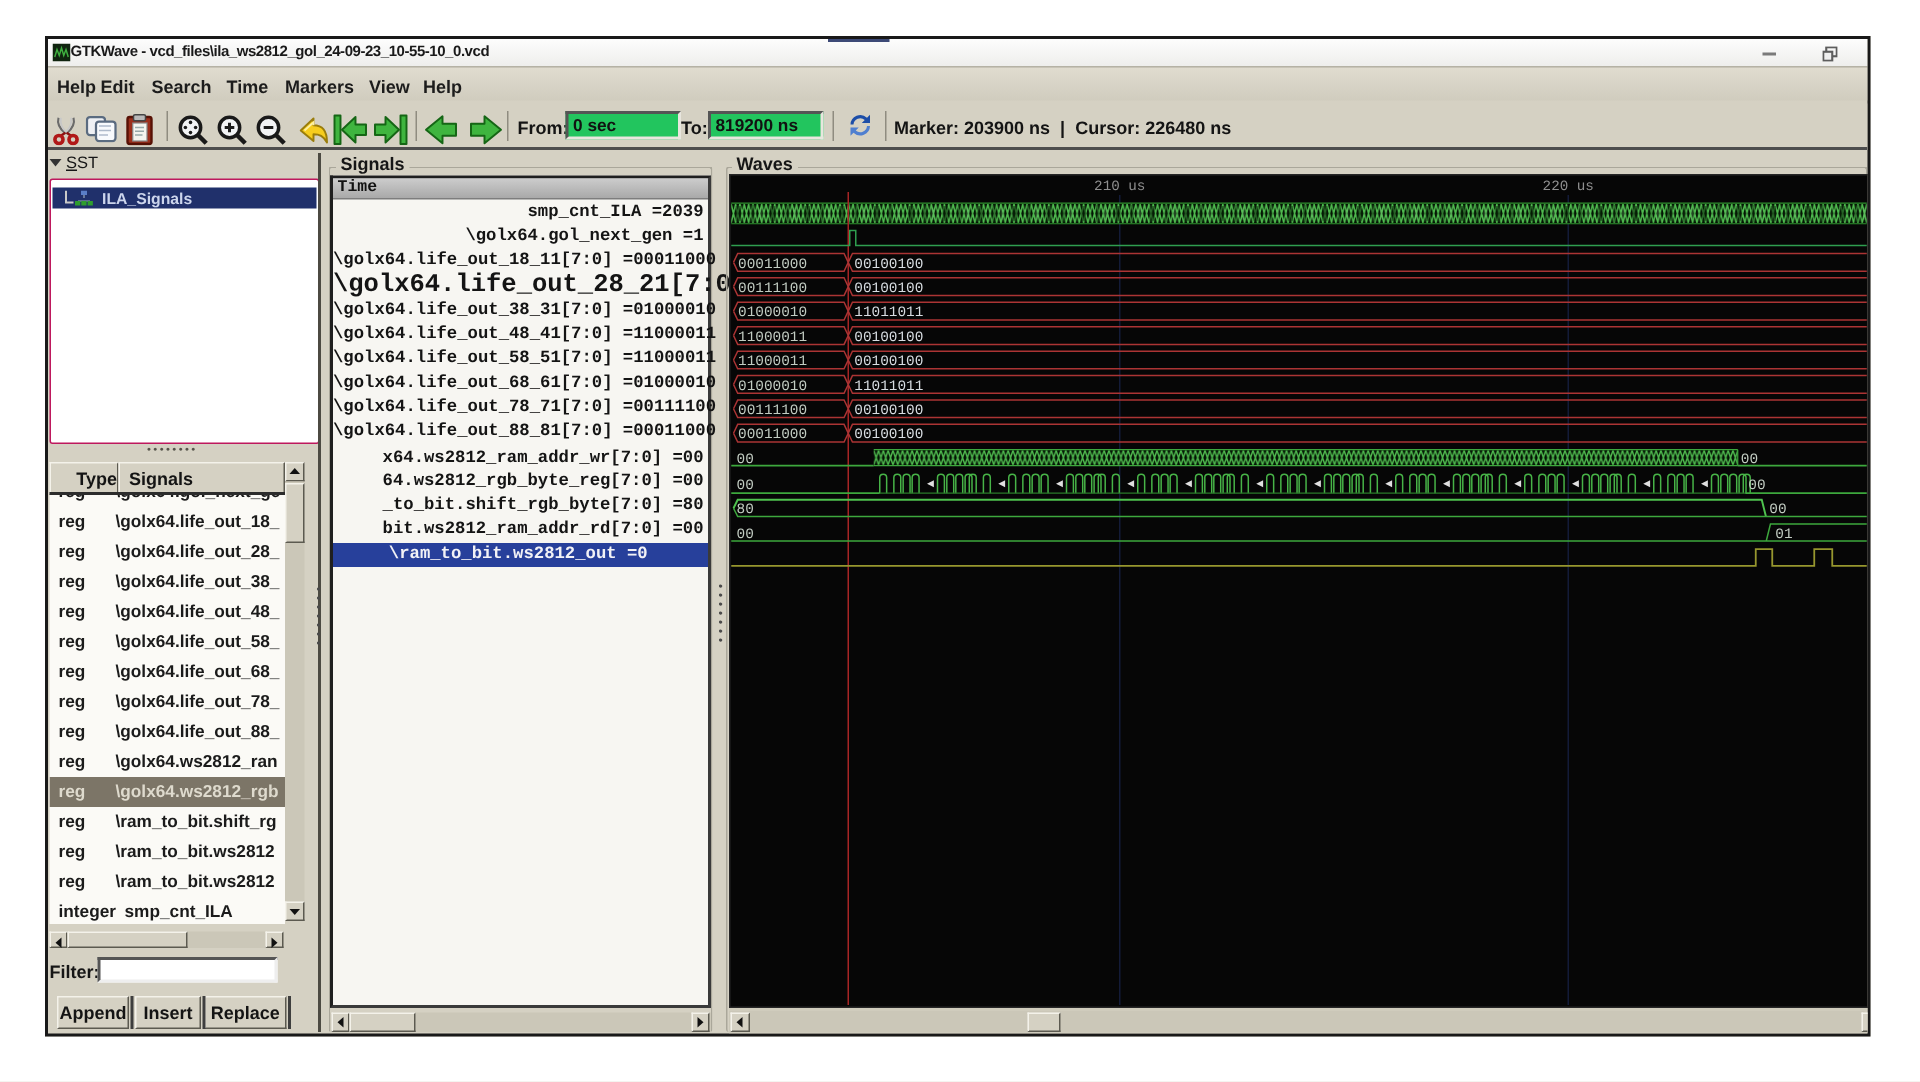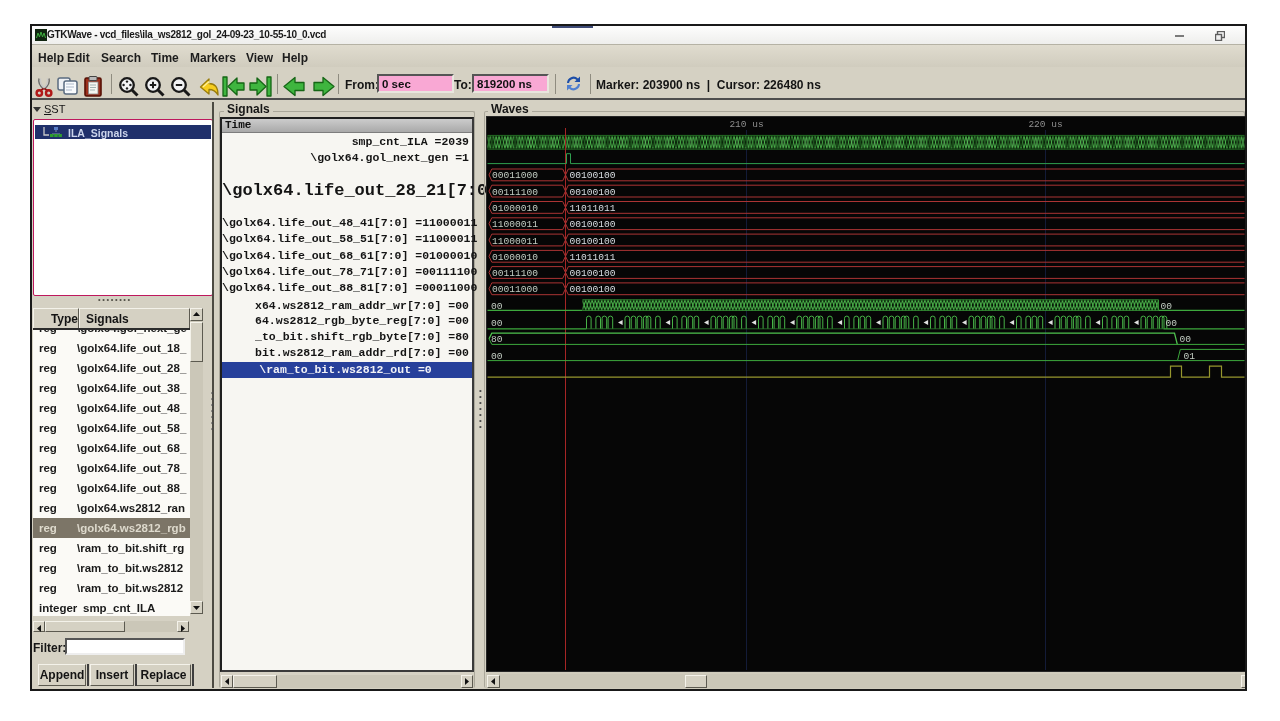--- a/index.html
+++ b/index.html
@@ -4,21 +4,21 @@
 *{box-sizing:border-box}
 body{font-family:"Liberation Sans",sans-serif;position:relative}
 .abs{position:absolute}
 .win{position:absolute;left:30px;top:24px;width:1217px;height:667px;border:2px solid #191919;background:#d5d1c3;overflow:hidden}
 .tb{position:absolute;left:0;top:0;width:100%;height:18px;background:linear-gradient(#fdfdfd,#eeeeec)}
 .menubar{position:absolute;left:0;top:18px;width:100%;height:23px;background:linear-gradient(#e0dccf,#d0ccbe);border-top:1px solid #b5b2a5}
 .menubar span{position:absolute;top:6px;font-size:12px;font-weight:bold;color:#1c1c1c}
 .toolbar{position:absolute;left:0;top:43px;width:100%;height:31px;background:#d5d1c3;border-bottom:2px solid #4e4e4e}
 .sep{position:absolute;top:5px;width:1px;height:20px;background:#8f8c80}
 .tlabel{position:absolute;font-size:12px;font-weight:bold;color:#141414;top:9px}
-.field{position:absolute;top:5px;height:19px;background:#f9a8d4;border:2px solid;border-color:#555 #e8e6de #e8e6de #555;font-size:11.5px;font-weight:bold;padding:2px 0 0 3px;color:#111}
+.field{position:absolute;top:5px;height:19px;background:#22c55e;border:2px solid;border-color:#555 #e8e6de #e8e6de #555;font-size:11.5px;font-weight:bold;padding:2px 0 0 3px;color:#111}
 .btn3d{position:absolute;background:#d5d1c3;border:1px solid;border-color:#f4f2ea #5c5a50 #5c5a50 #f4f2ea;font-weight:bold;font-size:12px;color:#141414;text-align:center}
 .mono{font-family:"Liberation Mono",monospace}
 </style></head><body>
 
 <div class="abs" style="left:552px;top:25.5px;width:41px;height:2.5px;background:#3d4a77;z-index:9"></div>
 <div class="win">
 
 <div class="tb">
  <svg class="abs" style="left:3px;top:3px" width="12" height="12" viewBox="0 0 12 12">
    <rect x="0" y="0" width="12" height="12" fill="#10240f"></rect>
@@ -230,21 +230,23 @@
 <div class="abs" style="left:180px;top:76px;width:2px;height:586px;background:#4c4a42"></div>
 <div class="abs" style="left:179px;top:364px;width:4px;height:56px;color:#4a4a4a;font-size:8px;line-height:6px">•<br>•<br>•<br>•<br>•<br>•<br>•</div>
 <div class="abs" style="left:447px;top:362px;width:4px;height:56px;color:#4a4a4a;font-size:8px;line-height:6px">•<br>•<br>•<br>•<br>•<br>•<br>•</div>
 
 <div class="abs" style="left:192px;top:77px;font-size:12px;font-weight:bold;color:#161616;background:#d5d1c3;padding:0 3px;z-index:3;height:12px;line-height:12px">Signals</div>
 <div class="abs" style="left:187px;top:85px;width:256px;height:577px;border:1px solid #aaa79a;border-bottom:none;border-radius:2px"></div>
 <div class="abs" style="left:188px;top:91px;width:254px;height:555px;background:#f7f6f2;border:2px solid;border-color:#1f1f1f #3a3a3a #3a3a3a #1f1f1f">
  <div class="abs" style="left:0;top:0;width:250px;height:14px;background:linear-gradient(#cccccc,#a9a9a9);border-bottom:1px solid #7d7d7d;font-size:11px;font-weight:bold;color:#111;padding-left:3px;font-family:'Liberation Mono',monospace">Time</div>
 <div class="abs mono" style="left:0;top:14.7px;width:250px;height:16.3px;line-height:16.3px;font-size:11.5px;font-weight:bold;text-align:right;padding-right:3px;color:#141414;">smp_cnt_ILA&nbsp;=2039</div>
 <div class="abs mono" style="left:0;top:30.9px;width:250px;height:16.3px;line-height:16.3px;font-size:11.5px;font-weight:bold;text-align:right;padding-right:3px;color:#141414;">\golx64.gol_next_gen&nbsp;=1</div>
+<div class="abs mono" style="left:0;top:47.2px;width:250px;height:16.3px;line-height:16.3px;font-size:11.5px;font-weight:bold;text-align:right;padding-right:3px;color:#141414;">\golx64.life_out_18_11[7:0]&nbsp;=00011000</div>
 <div class="abs mono" style="left:0;top:63.5px;width:250px;height:16.3px;line-height:16.3px;font-size:17px;font-weight:bold;text-align:right;padding-right:3px;color:#141414;">\golx64.life_out_28_21[7:0]&nbsp;=00111100</div>
+<div class="abs mono" style="left:0;top:79.8px;width:250px;height:16.3px;line-height:16.3px;font-size:11.5px;font-weight:bold;text-align:right;padding-right:3px;color:#141414;">\golx64.life_out_38_31[7:0]&nbsp;=01000010</div>
 <div class="abs mono" style="left:0;top:96.1px;width:250px;height:16.3px;line-height:16.3px;font-size:11.5px;font-weight:bold;text-align:right;padding-right:3px;color:#141414;">\golx64.life_out_48_41[7:0]&nbsp;=11000011</div>
 <div class="abs mono" style="left:0;top:112.3px;width:250px;height:16.3px;line-height:16.3px;font-size:11.5px;font-weight:bold;text-align:right;padding-right:3px;color:#141414;">\golx64.life_out_58_51[7:0]&nbsp;=11000011</div>
 <div class="abs mono" style="left:0;top:128.6px;width:250px;height:16.3px;line-height:16.3px;font-size:11.5px;font-weight:bold;text-align:right;padding-right:3px;color:#141414;">\golx64.life_out_68_61[7:0]&nbsp;=01000010</div>
 <div class="abs mono" style="left:0;top:144.9px;width:250px;height:16.3px;line-height:16.3px;font-size:11.5px;font-weight:bold;text-align:right;padding-right:3px;color:#141414;">\golx64.life_out_78_71[7:0]&nbsp;=00111100</div>
 <div class="abs mono" style="left:0;top:161.2px;width:250px;height:16.3px;line-height:16.3px;font-size:11.5px;font-weight:bold;text-align:right;padding-right:3px;color:#141414;">\golx64.life_out_88_81[7:0]&nbsp;=00011000</div>
 <div class="abs mono" style="left:0;top:179px;width:250px;height:16.3px;line-height:16.3px;font-size:11.5px;font-weight:bold;text-align:right;padding-right:3px;color:#141414;">x64.ws2812_ram_addr_wr[7:0]&nbsp;=00</div>
 <div class="abs mono" style="left:0;top:193.7px;width:250px;height:16.3px;line-height:16.3px;font-size:11.5px;font-weight:bold;text-align:right;padding-right:3px;color:#141414;">64.ws2812_rgb_byte_reg[7:0]&nbsp;=00</div>
 <div class="abs mono" style="left:0;top:210.0px;width:250px;height:16.3px;line-height:16.3px;font-size:11.5px;font-weight:bold;text-align:right;padding-right:3px;color:#141414;">_to_bit.shift_rgb_byte[7:0]&nbsp;=80</div>
 <div class="abs mono" style="left:0;top:226.3px;width:250px;height:16.3px;line-height:16.3px;font-size:11.5px;font-weight:bold;text-align:right;padding-right:3px;color:#141414;">bit.ws2812_ram_addr_rd[7:0]&nbsp;=00</div>
 <div class="abs mono" style="left:0;top:242.6px;width:250px;height:16.3px;line-height:16.3px;font-size:11.5px;font-weight:bold;text-align:center;padding-right:3px;color:#141414;background:#27409b;color:#f2f2f6;">\ram_to_bit.ws2812_out&nbsp;=0</div>

